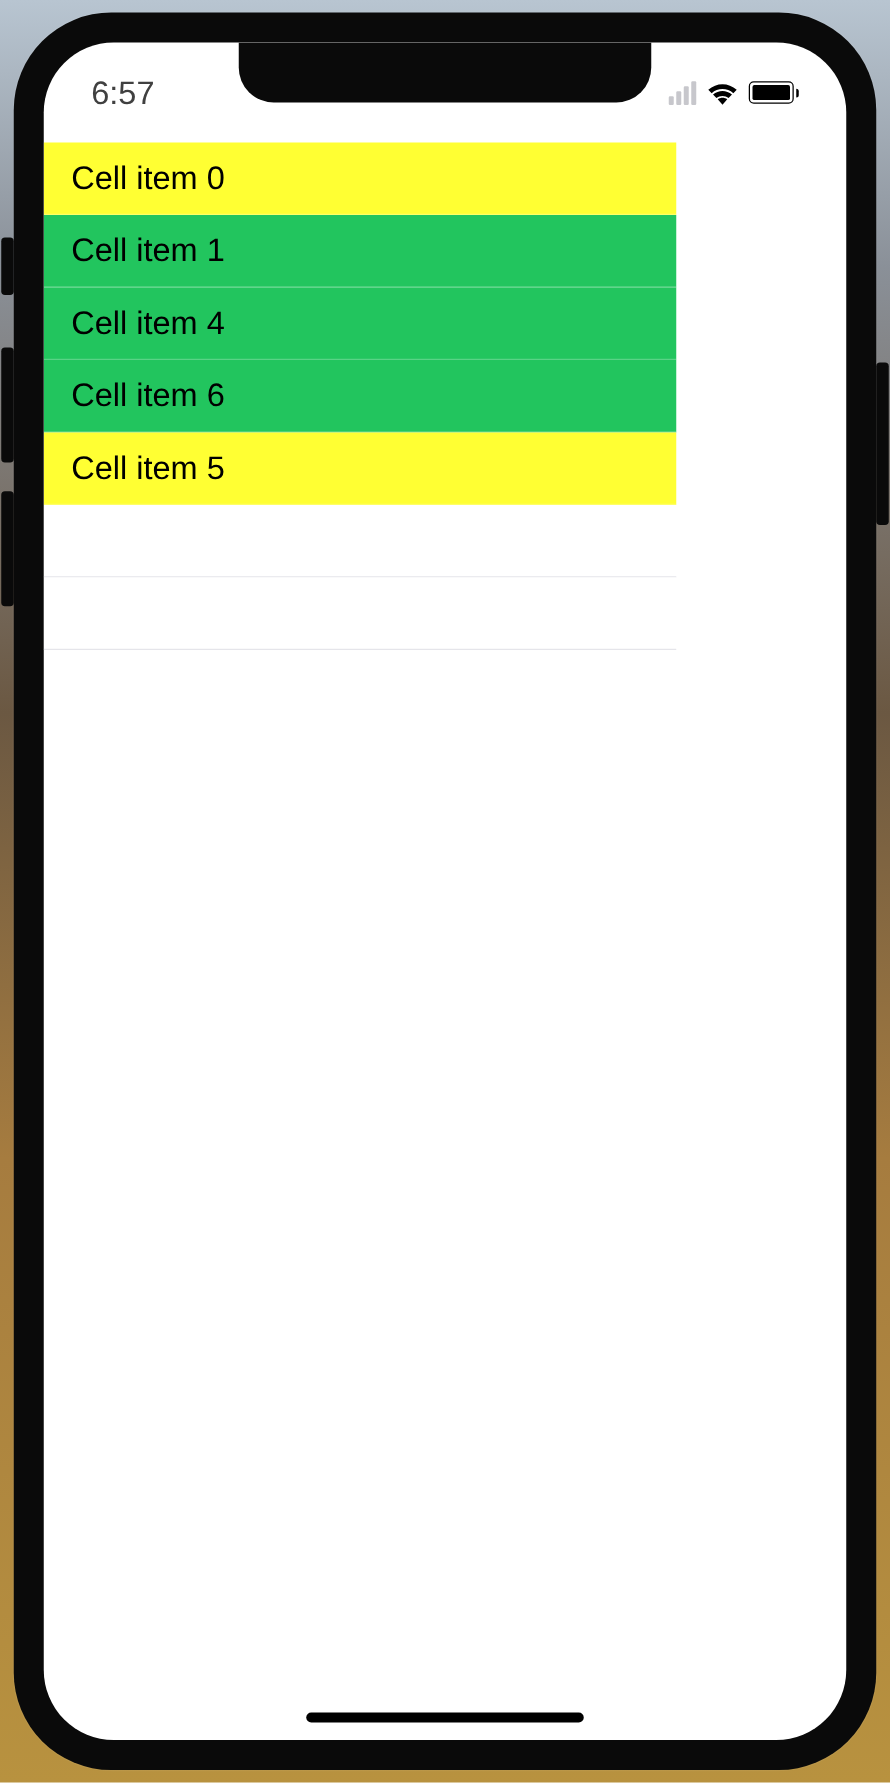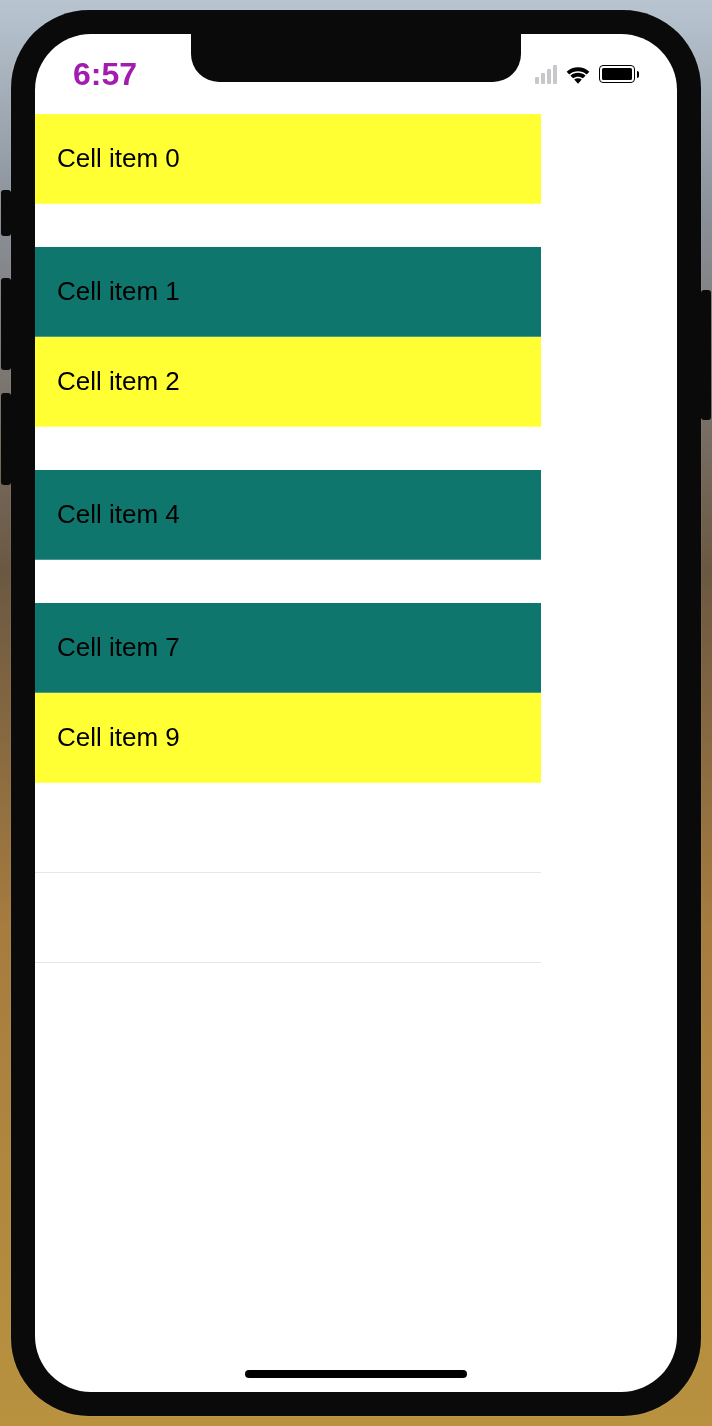--- a/index.html
+++ b/index.html
@@ -90,23 +90,23 @@
       right: 0;
       height: 72px;
       display: flex;
       justify-content: space-between;
       align-items: center;
       padding: 0 38px;
       z-index: 50;
     }
 
     .status-time {
-      font-size: 32px;
-      font-weight: 700;
-      color: #a21caf;
+      font-size: 26px;
+      font-weight: 400;
+      color: #404040;
       padding-top: 8px;
     }
 
     .status-icons {
       display: flex;
       align-items: center;
       gap: 8px;
       padding-top: 8px;
     }
 
@@ -163,34 +163,33 @@
       right: 0;
       bottom: 0;
     }
 
     .table-view {
       width: 506px;
       margin-left: 0;
     }
 
     .table-row {
-      height: 90px;
+      height: 58px;
       display: flex;
       align-items: center;
       padding-left: 22px;
       border-bottom: 1px solid rgba(255,255,255,0.25);
     }
 
     .table-row.yellow {
       background: #ffff33;
     }
 
     .table-row.orange {
-      background: #0f766e;
-      margin-top: 43px;
+      background: #22c55e;
     }
 
     .table-row.empty {
       background: #ffffff;
       border-bottom: 1px solid #e5e5ea;
     }
 
     .cell-label {
       font-size: 26px;
       color: #000;
@@ -244,31 +243,28 @@
     </div>
 
     <div class="content">
       <div class="table-view">
         <div class="table-row yellow">
           <span class="cell-label">Cell item 0</span>
         </div>
         <div class="table-row orange">
           <span class="cell-label">Cell item 1</span>
         </div>
-        <div class="table-row yellow">
-          <span class="cell-label">Cell item 2</span>
-        </div>
         <div class="table-row orange">
           <span class="cell-label">Cell item 4</span>
         </div>
         <div class="table-row orange">
-          <span class="cell-label">Cell item 7</span>
+          <span class="cell-label">Cell item 6</span>
         </div>
         <div class="table-row yellow">
-          <span class="cell-label">Cell item 9</span>
+          <span class="cell-label">Cell item 5</span>
         </div>
         <div class="table-row empty"></div>
         <div class="table-row empty"></div>
       </div>
     </div>
 
     <div class="home-indicator"></div>
   </div>
 </div>
 

